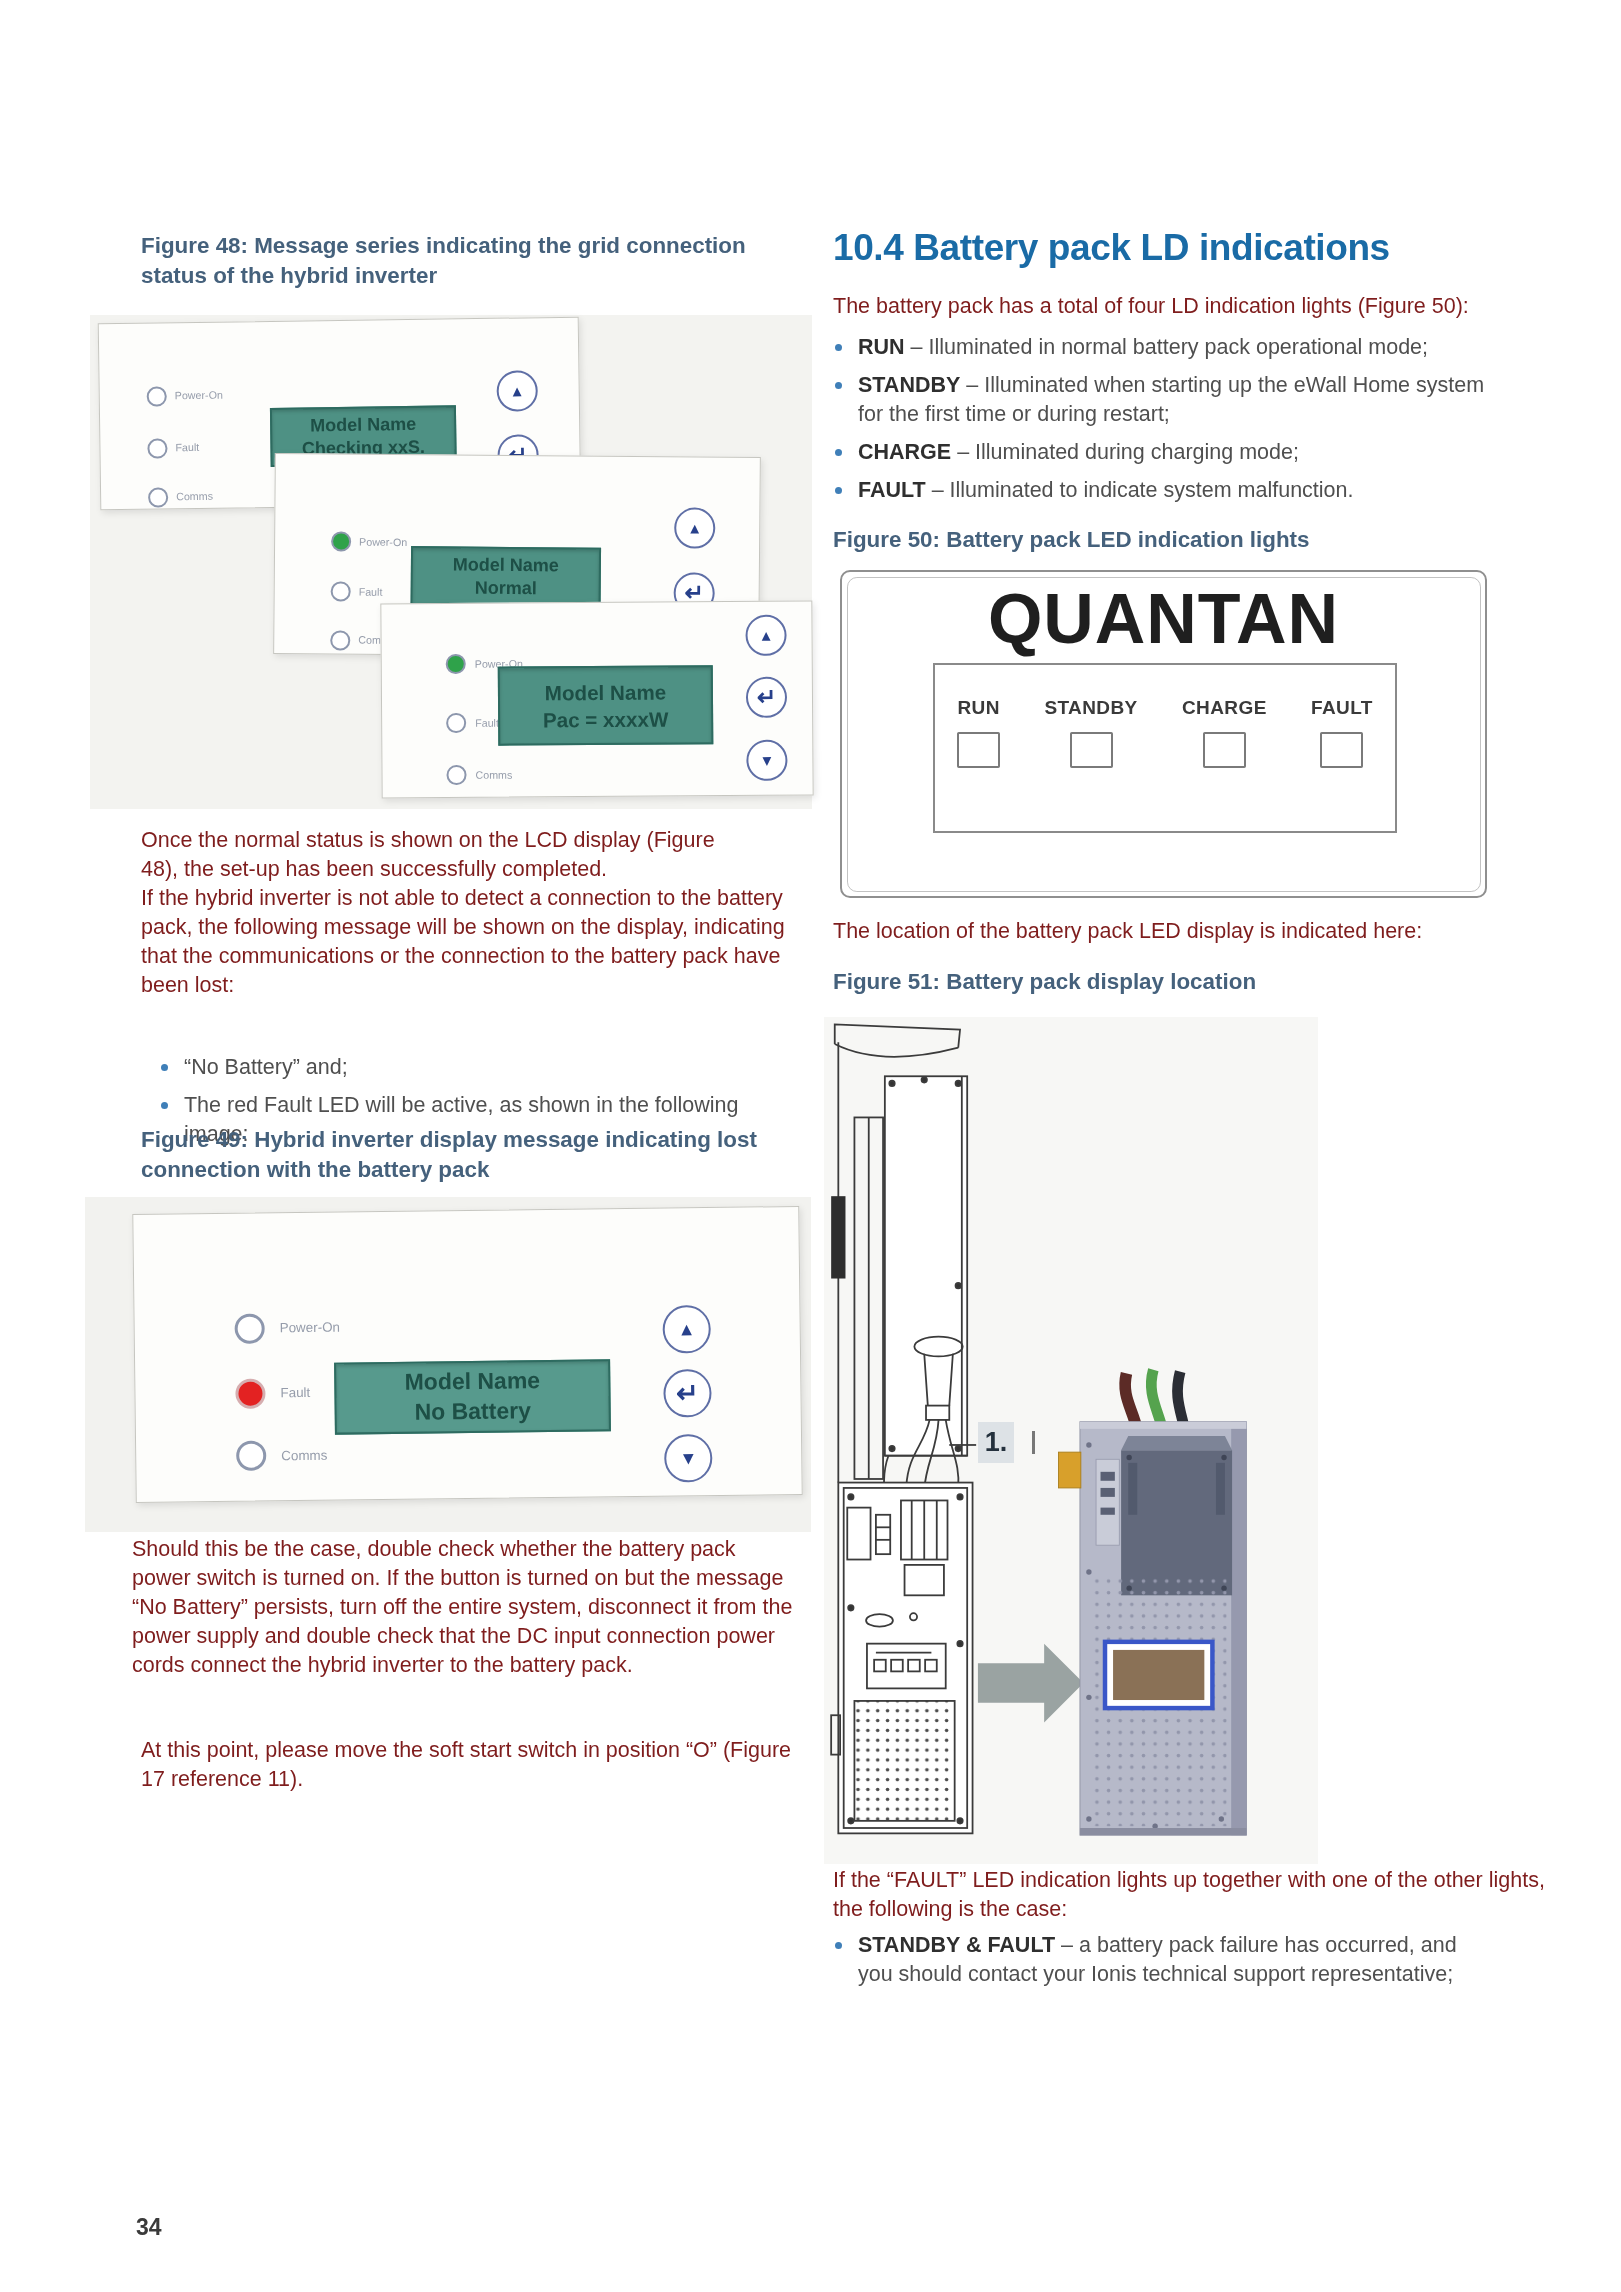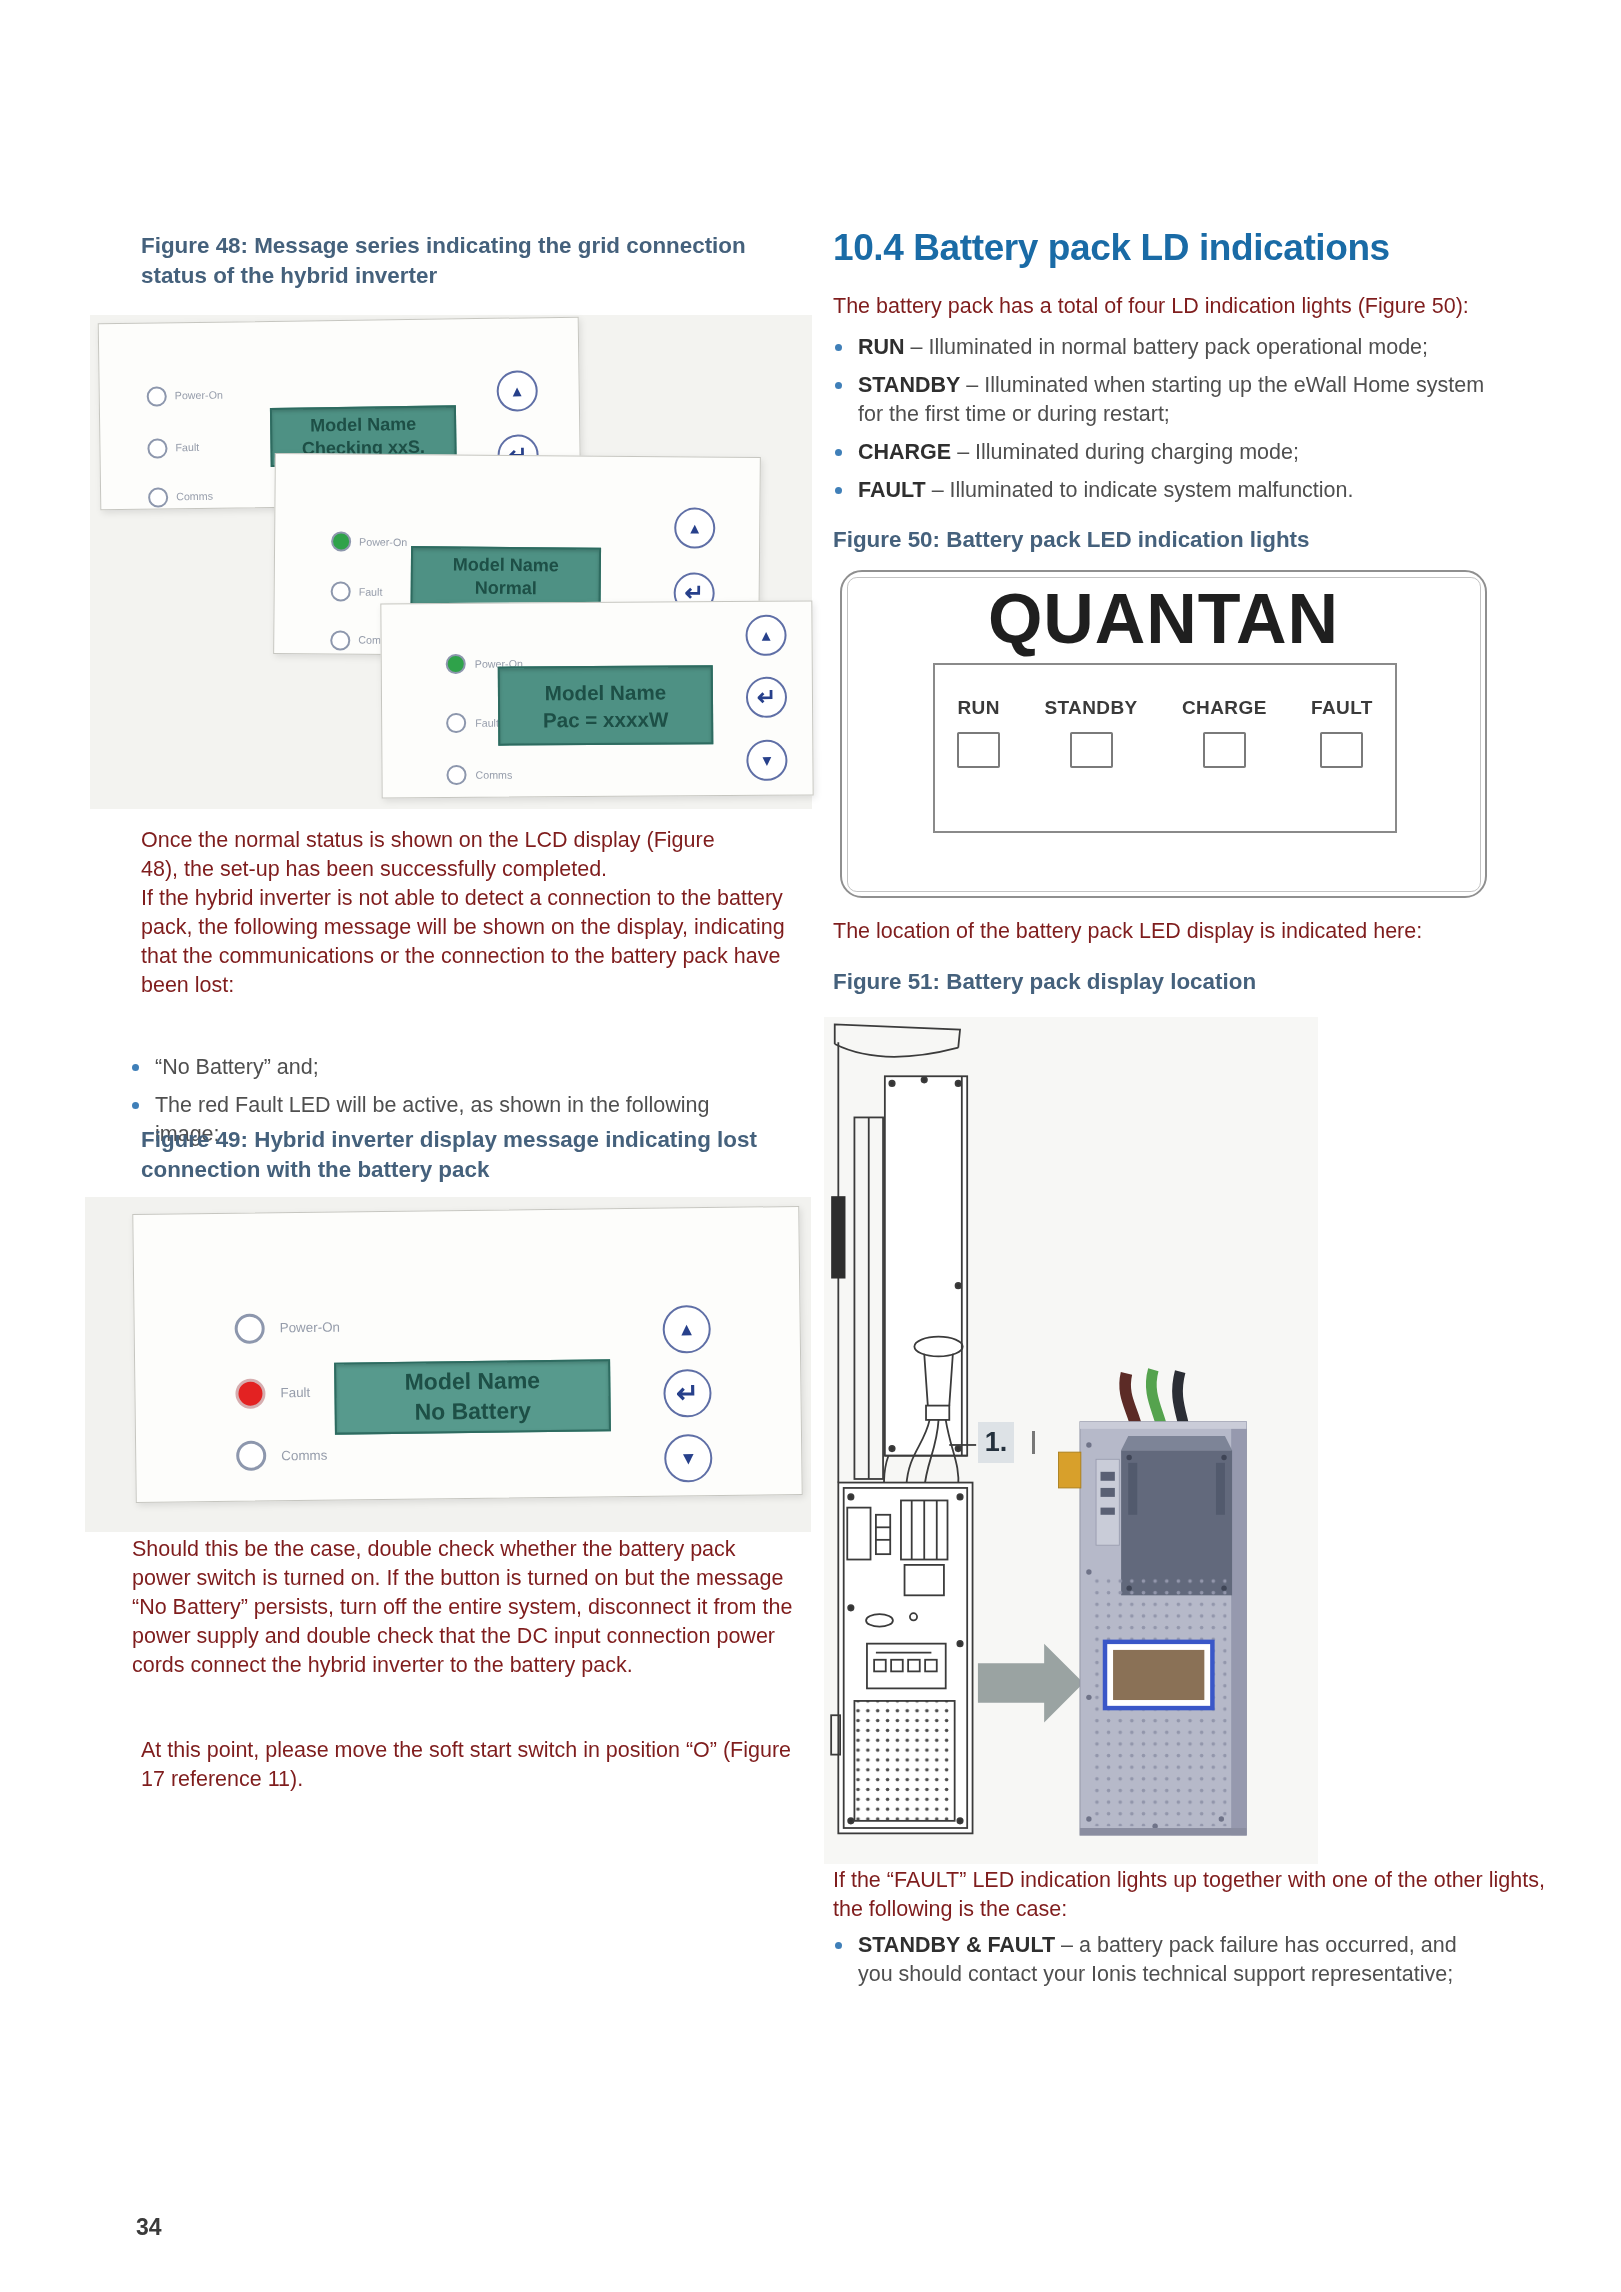--- a/index.html
+++ b/index.html
@@ -21,21 +21,21 @@
   .led.on-green{background:#2fa24a;}
   .led.on-red{background:#e32222;border-color:#d6aeb0;}
   .led-label{position:absolute;font-size:10.7px;color:#969dab;white-space:nowrap;}
   .led-label.big{font-size:13.4px;}
   .lcd{position:absolute;background:#4e9184;border:2.7px solid #2e6b60;box-sizing:border-box;
        display:flex;flex-direction:column;align-items:center;justify-content:center;
        color:#1d4f46;text-align:center;font-weight:bold;
        box-shadow:inset 0 1.8px 3.6px rgba(0,0,0,0.18);}
   .hwbtn{position:absolute;border-radius:50%;background:#fff;border:2.7px solid #5f6fa6;box-sizing:border-box;
          display:flex;align-items:center;justify-content:center;color:#27408b;font-weight:bold;}
-  .quantan{position:absolute;background:#fff;border:2.7px solid #8f8f8f;border-radius:22px;}
+  .quantan{position:absolute;background:#fff;border:2.7px solid #8f8f8f;border-radius:10px;}
   .quantan-inner-edge{position:absolute;left:4.5px;top:4.5px;right:4.5px;bottom:4.5px;border:1.8px solid #c2c2c2;border-radius:9.9px;}
   .brand{position:absolute;left:0;right:0;top:7.2px;text-align:center;font-weight:bold;font-size:70px;
          color:#1f1f1f;letter-spacing:0.9px;}
   .ledbox{position:absolute;left:91px;top:91px;width:464px;height:170px;border:2.7px solid #8a8a8a;box-sizing:border-box;
           display:flex;justify-content:space-around;align-items:flex-start;padding-top:32px;}
   .ledcol{display:flex;flex-direction:column;align-items:center;}
   .ledcol .lbl{font-weight:bold;font-size:19px;color:#3a3a3a;letter-spacing:0.4px;}
   .ledcol .sq{width:39px;height:32px;border:2.7px solid #7a7a7a;border-radius:1.8px;margin-top:12.5px;background:#fff;}
   .fig51wrap{position:absolute;left:824px;top:1017px;width:494px;height:847px;background:#f7f7f5;}
   .fig51-badge{position:absolute;left:154px;top:405px;width:36px;height:41px;background:#dde2e6;
@@ -99,21 +99,21 @@
       <span class="hwbtn" style="left:364px;top:12.5px;width:41px;height:41px;font-size:15px">▲</span>
       <span class="hwbtn" style="left:364px;top:75px;width:41px;height:41px;font-size:23px">↵</span>
       <span class="hwbtn" style="left:364px;top:138px;width:41px;height:41px;font-size:15px">▼</span>
     </div>
   </div>
 
   <div class="para" style="left:141px;top:826px;width:591px">Once the normal status is shown on the LCD display (Figure 48), the set-up has been successfully completed.</div>
 
   <div class="para" style="left:141px;top:884px;width:672px">If the hybrid inverter is not able to detect a connection to the battery pack, the following message will be shown on the display, indicating that the communications or the connection to the battery pack have been lost:</div>
 
-  <div class="blist" style="left:130px;top:1053px;width:645px">
+  <div class="blist" style="left:159px;top:1053px;width:645px">
     <div class="brow">
       <span class="dot"></span>
       <span class="btxt">“No Battery” and;</span>
     </div>
     <div class="brow">
       <span class="dot"></span>
       <span class="btxt" style="width:555px">The red Fault LED will be active, as shown in the following image:</span>
     </div>
   </div>
 

